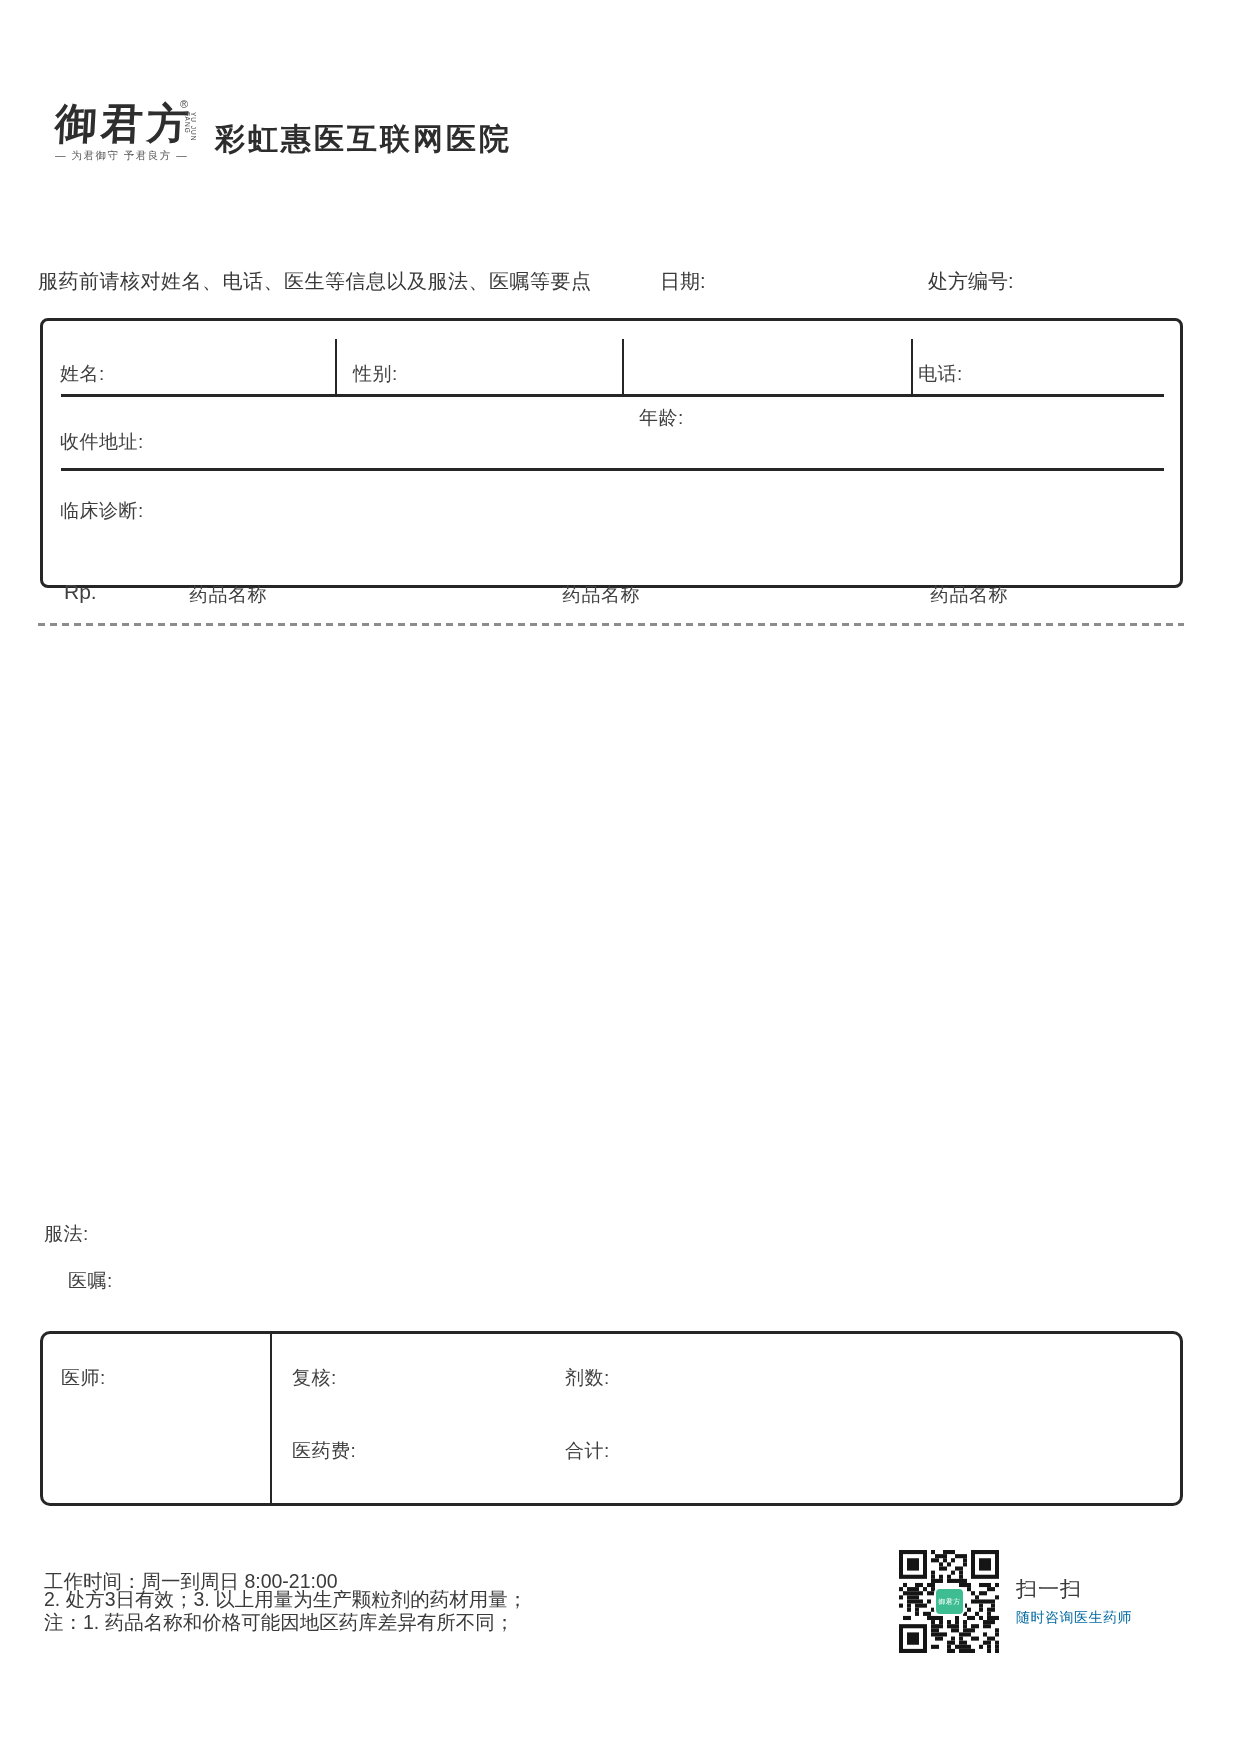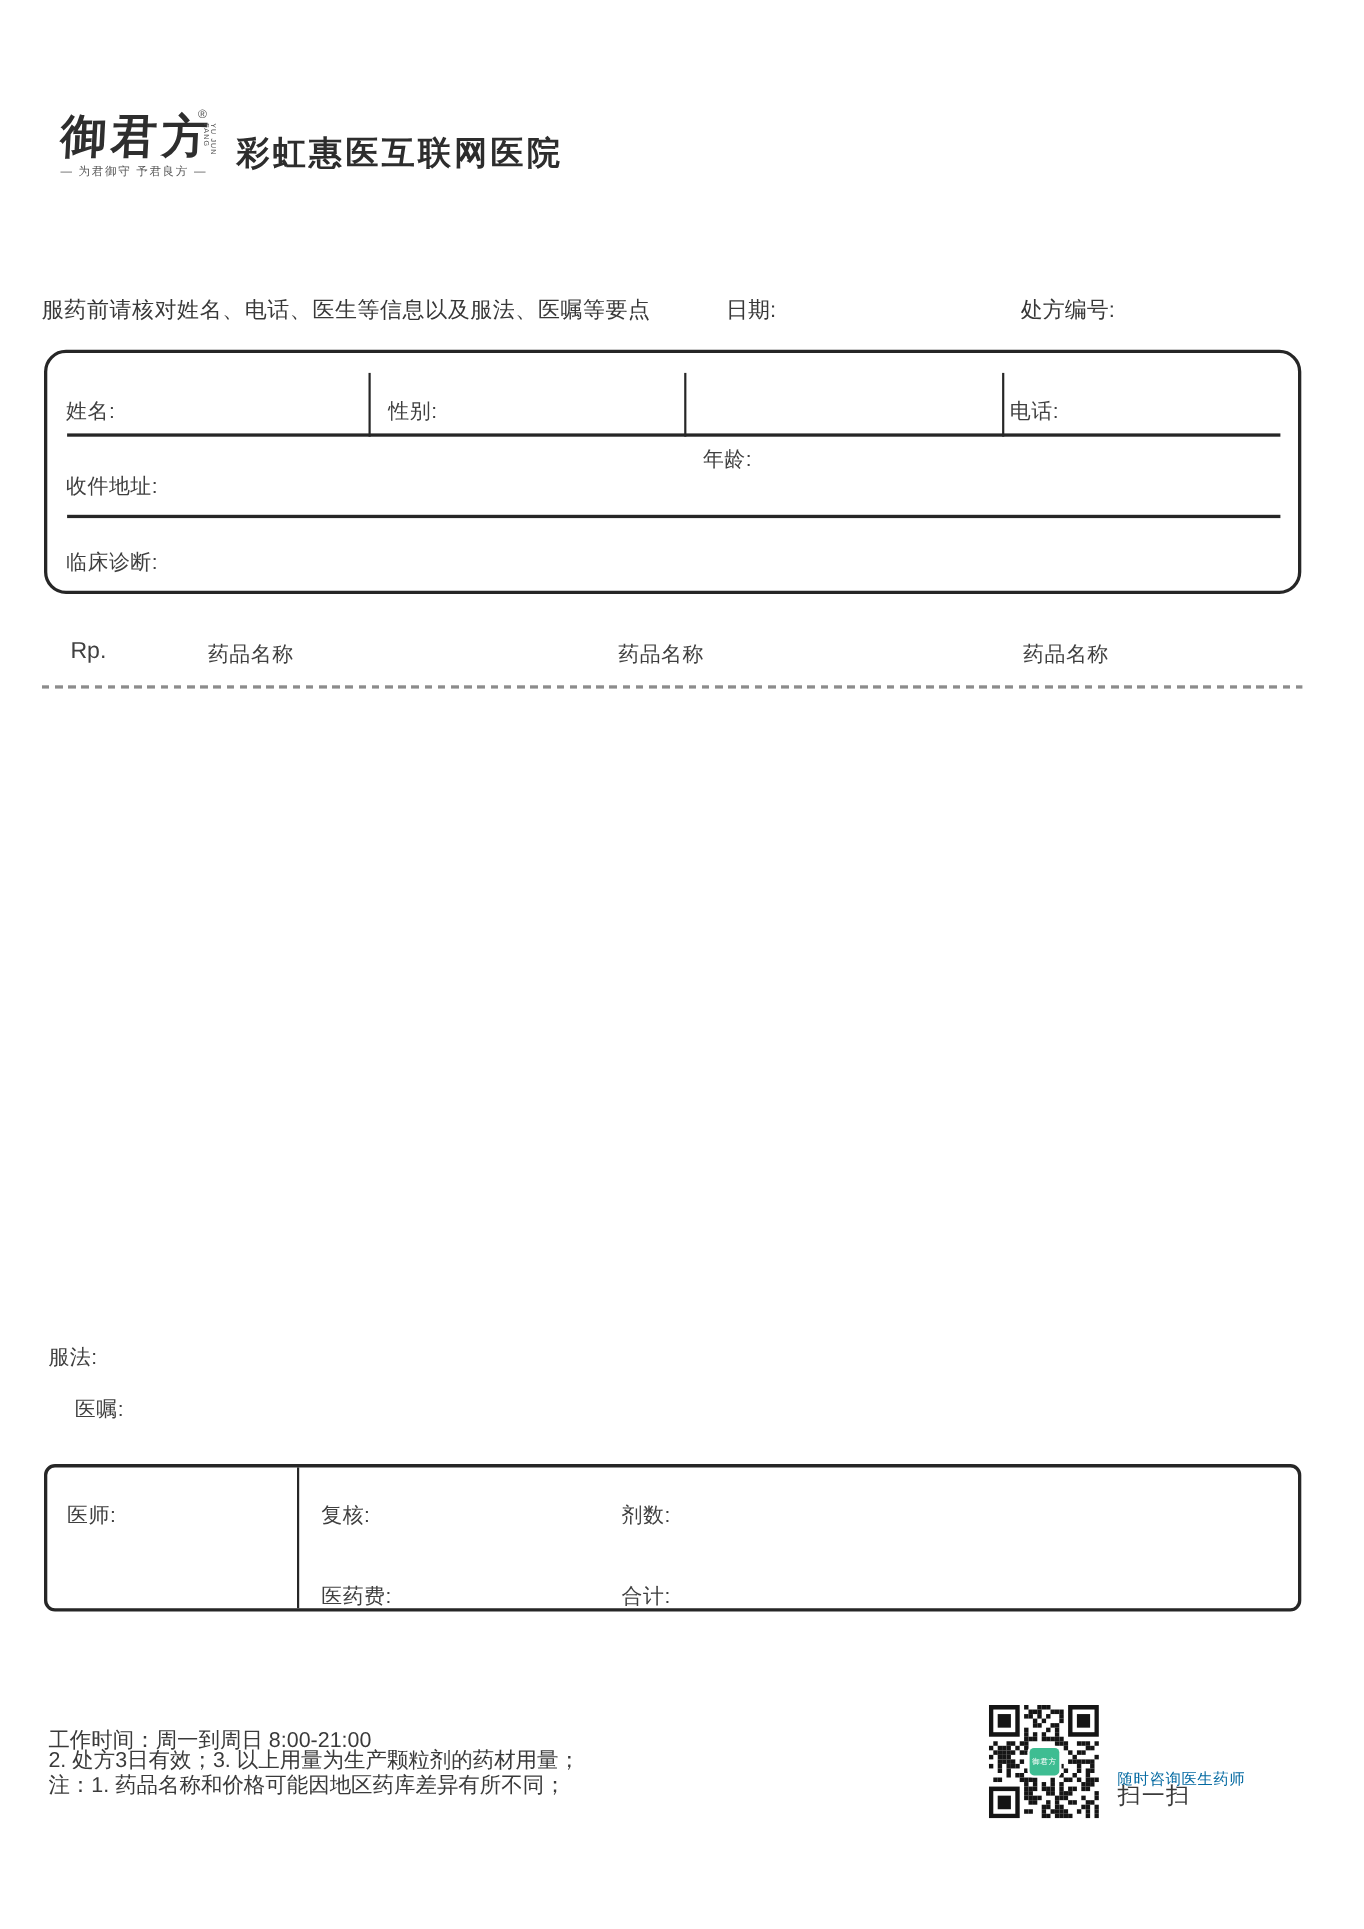--- a/index.html
+++ b/index.html
@@ -28,60 +28,60 @@
     letter-spacing:3px;white-space:nowrap;
   }
 
   
   .notice{left:38px;top:268px;font-size:20px;color:#383838;letter-spacing:.5px;white-space:nowrap;}
   .date-lbl{left:660px;top:268px;font-size:20px;color:#383838;}
   .rxno-lbl{left:928px;top:268px;font-size:20px;color:#383838;}
 
   
   .pbox{
-    left:40px;top:318px;width:1143px;height:222px;box-sizing:border-box;
-    border:3px solid #262626;border-radius:20px;background:#fff;
+    left:40px;top:318px;width:1143px;height:270px;box-sizing:border-box;
+    border:3px solid #262626;border-radius:8px;background:#fff;
   }
   .pbox .hline{position:absolute;left:18px;right:16px;height:0;border-top:3px solid #262626;}
   .pbox .vdiv{position:absolute;top:18px;height:58px;width:0;border-left:2px solid #262626;}
   .pbox .lbl{position:absolute;}
 
   
   .rp{left:64px;top:580px;font-size:21px;color:#404040;}
   .drugcol{top:582px;font-size:19px;color:#3f3f3f;letter-spacing:.5px;margin-left:48px;}
   .dashline{
     left:38px;top:623px;width:1146px;height:2.5px;
     background:repeating-linear-gradient(90deg,#8c8c8c 0 7px,transparent 7px 12px);
   }
 
   
   .usage{left:44px;top:1221px;}
   .advice{left:44px;top:1268px;margin-left:24px;}
 
   
   .sbox{
-    left:40px;top:1331px;width:1143px;height:134px;box-sizing:border-box;
+    left:40px;top:1331px;width:1143px;height:175px;box-sizing:border-box;
     border:3px solid #262626;border-radius:10px;background:#fff;
   }
   .sbox .vdiv{position:absolute;left:227px;top:0;bottom:0;width:0;border-left:2px solid #262626;}
   .sbox .lbl{position:absolute;}
 
   
   .hours{left:44px;top:1568px;font-size:19.5px;color:#3a3a3a;}
   .note1{left:44px;top:1609px;font-size:19.5px;color:#3a3a3a;}
   .note2{left:44px;top:1586px;font-size:19.5px;color:#3a3a3a;}
 
   .qr{left:899px;top:1550px;width:100px;height:103px;}
   .qr svg{display:block;}
   .qr-center{
     position:absolute;left:37px;top:39px;width:27px;height:25px;border-radius:4px;
     background:#3ebd92;color:#fff;font-size:7px;display:flex;align-items:center;
     justify-content:center;letter-spacing:.5px;box-shadow:0 0 0 2px #fff;
   }
-  .scan{left:1016px;top:1575px;font-size:21px;color:#3a3a3a;letter-spacing:1px;margin-top:43px;}
+  .scan{left:1016px;top:1575px;font-size:21px;color:#3a3a3a;letter-spacing:1px;}
   .consult{left:1016px;top:1609px;font-size:14px;color:#0369a1;letter-spacing:.5px;}
 </style>
 </head>
 <body>
 
 <div class="abs logo-text">御君方</div>
 <div class="abs reg-mark">®</div>
 <div class="abs logo-vert">YU JUN FANG</div>
 <div class="abs tagline">— 为君御守 予君良方 —</div>
 <div class="abs hospital">彩虹惠医互联网医院</div>

